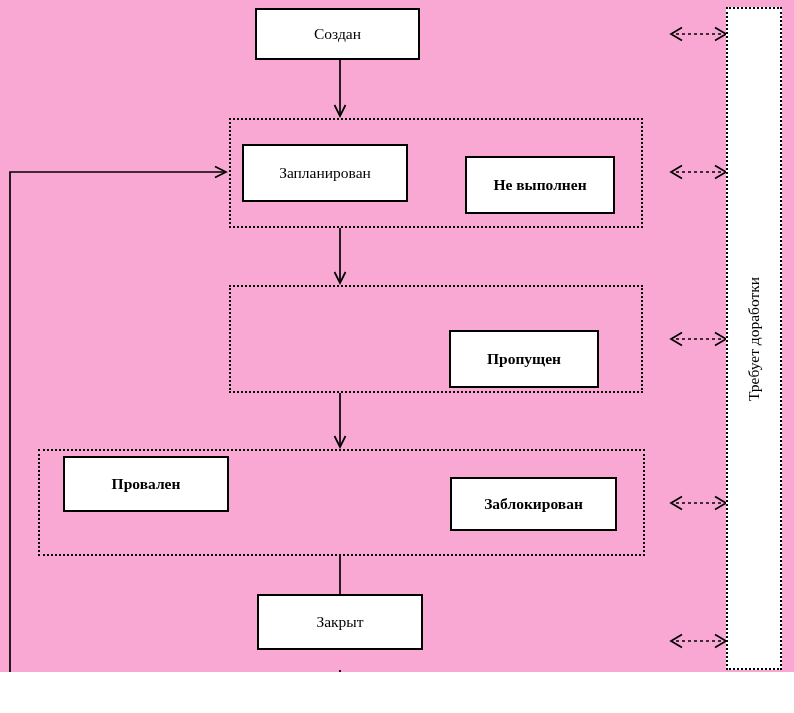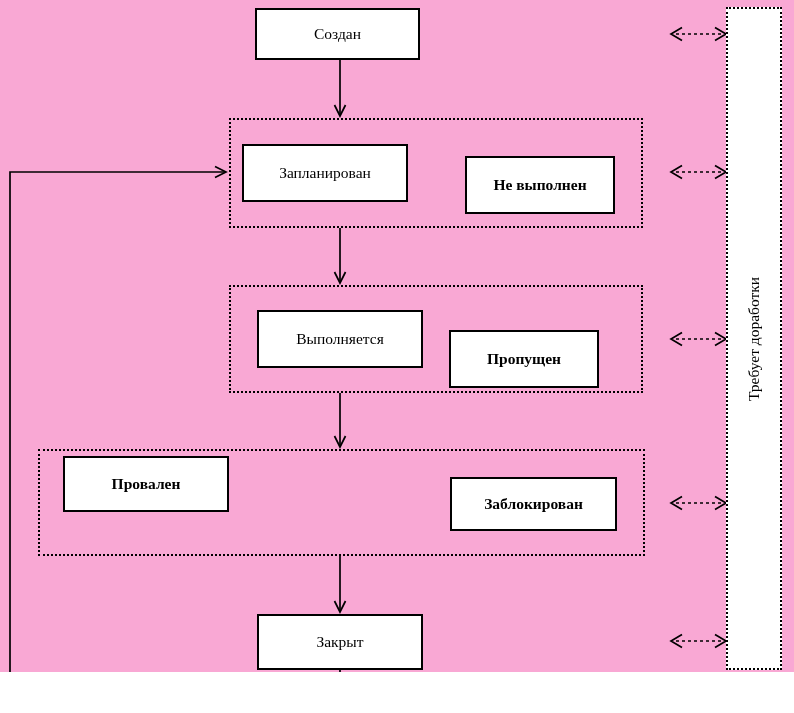--- a/index.html
+++ b/index.html
@@ -46,21 +46,21 @@
   }
   .node.bold { font-weight: bold; }
   .node-created  { left: 255px; top: 8px;   width: 165px; height: 52px; }
   .node-planned  { left: 242px; top: 144px; width: 166px; height: 58px; }
   .node-notexec  { left: 449px; top: 156px; width: 150px; height: 58px; margin-left: 16px; }
   .node-executing{ left: 257px; top: 310px; width: 166px; height: 58px; }
   .node-skipped  { left: 449px; top: 310px; width: 150px; height: 58px; margin-top: 20px; }
   .node-failed   { left: 63px;  top: 456px; width: 166px; height: 56px; }
   .node-passed   { left: 257px; top: 476px; width: 166px; height: 56px; }
   .node-blocked  { left: 450px; top: 477px; width: 167px; height: 54px; }
-  .node-closed   { left: 257px; top: 614px; width: 166px; height: 56px; }
+  .node-closed   { left: 257px; top: 594px; width: 166px; height: 56px; }
   .node-passed span { display: inline-block; max-width: 95px; }
   .side-panel {
     position: absolute;
     left: 726px; top: 7px; width: 56px; height: 663px;
     border: 2px dotted #000000;
     box-sizing: border-box;
     display: flex;
     align-items: center;
     justify-content: center;
     background: #ffffff;
@@ -138,23 +138,20 @@
     <span>Создан</span>
   </div>
 
   <div class="node node-planned">
     <span>Запланирован</span>
   </div>
   <div class="node bold node-notexec">
     <span>Не выполнен</span>
   </div>
 
-  <div class="node node-executing">
-    <span>Выполняется</span>
-  </div>
   <div class="node bold node-skipped">
     <span>Пропущен</span>
   </div>
 
   <div class="node bold node-failed">
     <span>Провален</span>
   </div>
   <div class="node bold node-blocked">
     <span>Заблокирован</span>
   </div>

